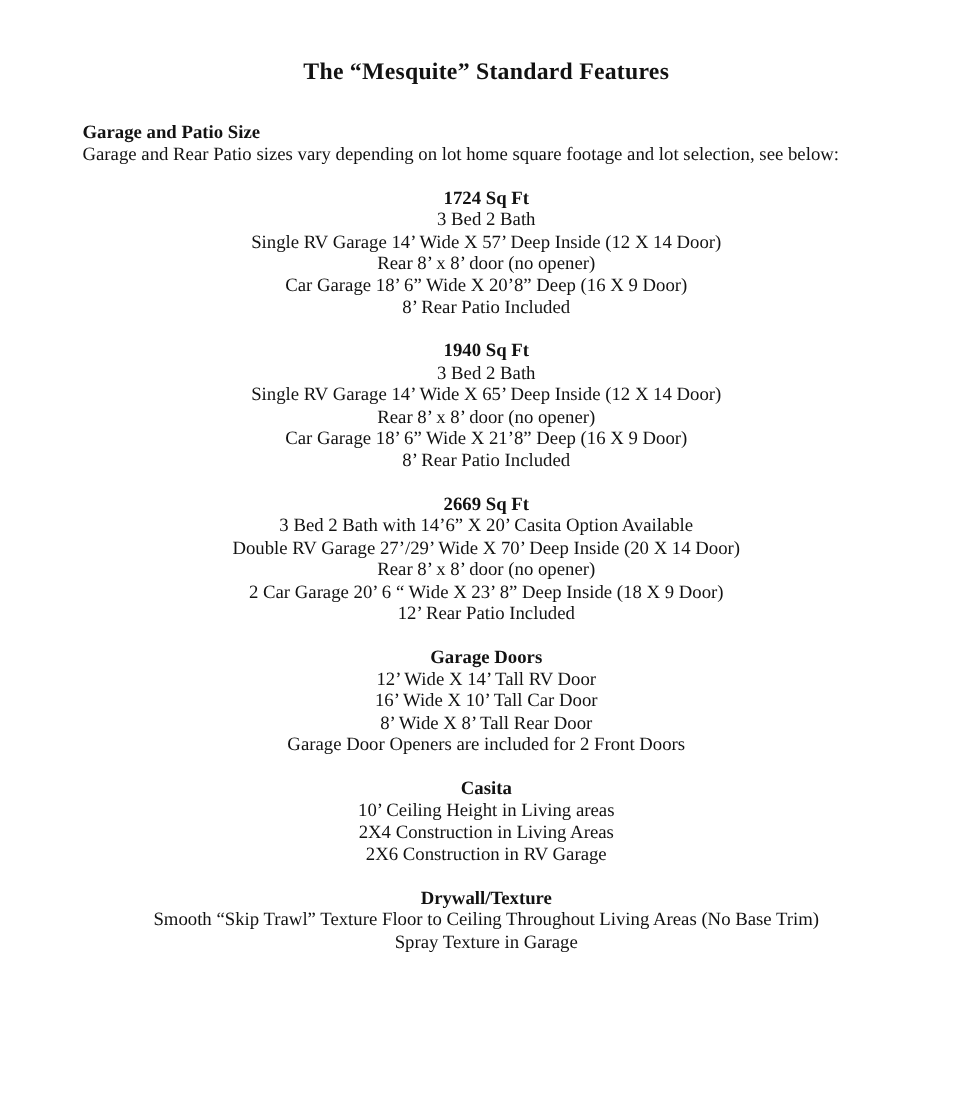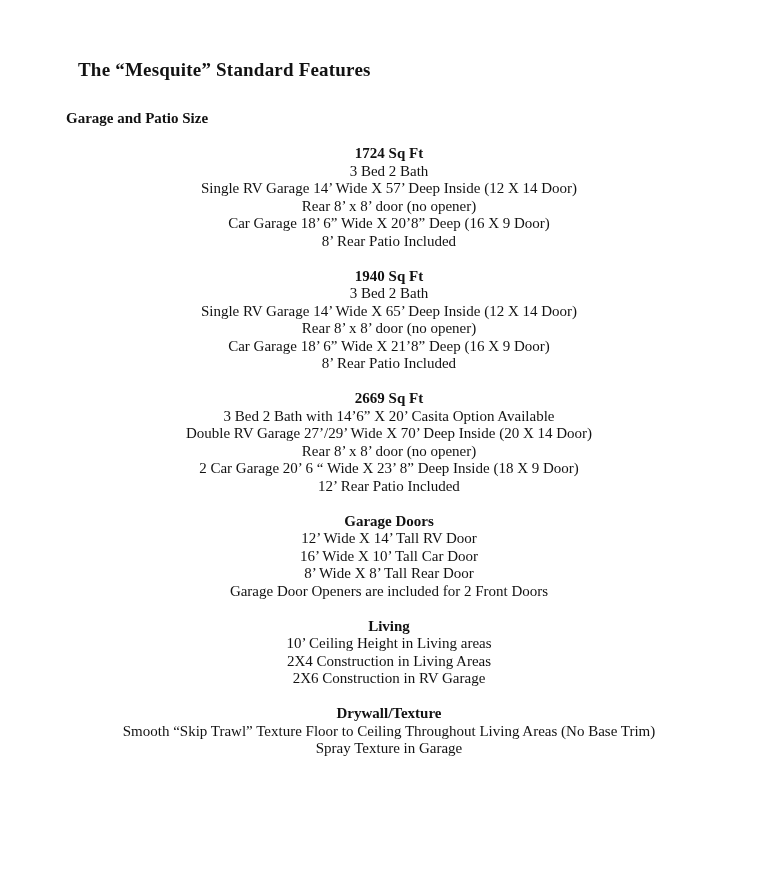--- a/index.html
+++ b/index.html
@@ -15,21 +15,22 @@
     overflow: hidden;
   }
   .page {
     box-sizing: border-box;
     width: 762px;
     height: 878px;
     padding: 47px 50px 20px 66px;
     background: #ffffff;
   }
   .doc-title {
-    margin: 12px;
+    margin: 0;
+    text-align: center;
     font-size: 19px;
     line-height: 21px;
     font-weight: bold;
     letter-spacing: 0.2px;
   }
   .subtitle {
     margin-top: 20px;
     text-align: center;
     font-weight: bold;
     font-size: 16.5px;
@@ -65,20 +66,21 @@
 
 <div class="page">
 
   <h1 class="doc-title">The “Mesquite” Standard Features</h1>
 
 
   <div class="content">
 
     <section>
       <h2 class="section-heading">Garage and Patio Size</h2>
+      <p class="line">Garage and Rear Patio sizes vary depending on lot home square footage and lot selection, see below:</p>
     </section>
 
     <section>
       <h2 class="section-heading">1724 Sq Ft</h2>
       <p class="line">3 Bed 2 Bath</p>
       <p class="line">Single RV Garage 14’ Wide X 57’ Deep Inside (12 X 14 Door)</p>
       <p class="line">Rear 8’ x 8’ door (no opener)</p>
       <p class="line">Car Garage 18’ 6” Wide X 20’8” Deep (16 X 9 Door)</p>
       <p class="line">8’ Rear Patio Included</p>
     </section>
@@ -103,21 +105,21 @@
 
     <section>
       <h2 class="section-heading">Garage Doors</h2>
       <p class="line">12’ Wide X 14’ Tall RV Door</p>
       <p class="line">16’ Wide X 10’ Tall Car Door</p>
       <p class="line">8’ Wide X 8’ Tall Rear Door</p>
       <p class="line">Garage Door Openers are included for 2 Front Doors</p>
     </section>
 
     <section>
-      <h2 class="section-heading">Living</h2>
+      <h2 class="section-heading">Casita</h2>
       <p class="line">10’ Ceiling Height in Living areas</p>
       <p class="line">2X4 Construction in Living Areas</p>
       <p class="line">2X6 Construction in RV Garage</p>
     </section>
 
     <section>
       <h2 class="section-heading">Drywall/Texture</h2>
       <p class="line">Smooth “Skip Trawl” Texture Floor to Ceiling Throughout Living Areas (No Base Trim)</p>
       <p class="line">Spray Texture in Garage</p>
     </section>

